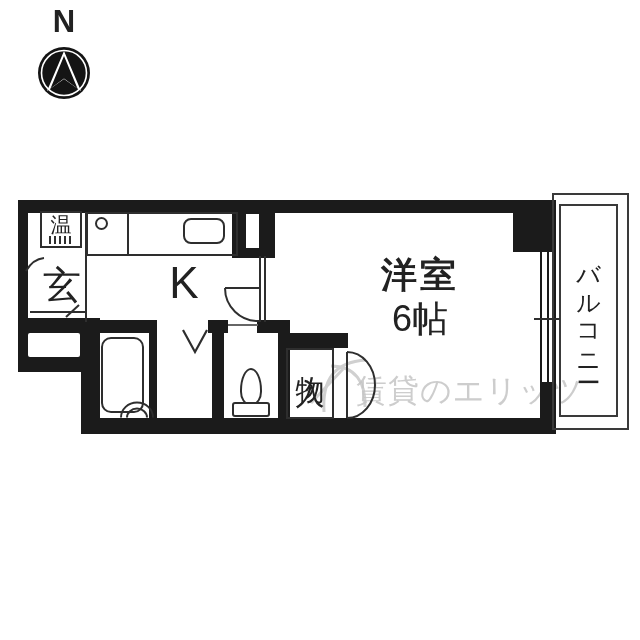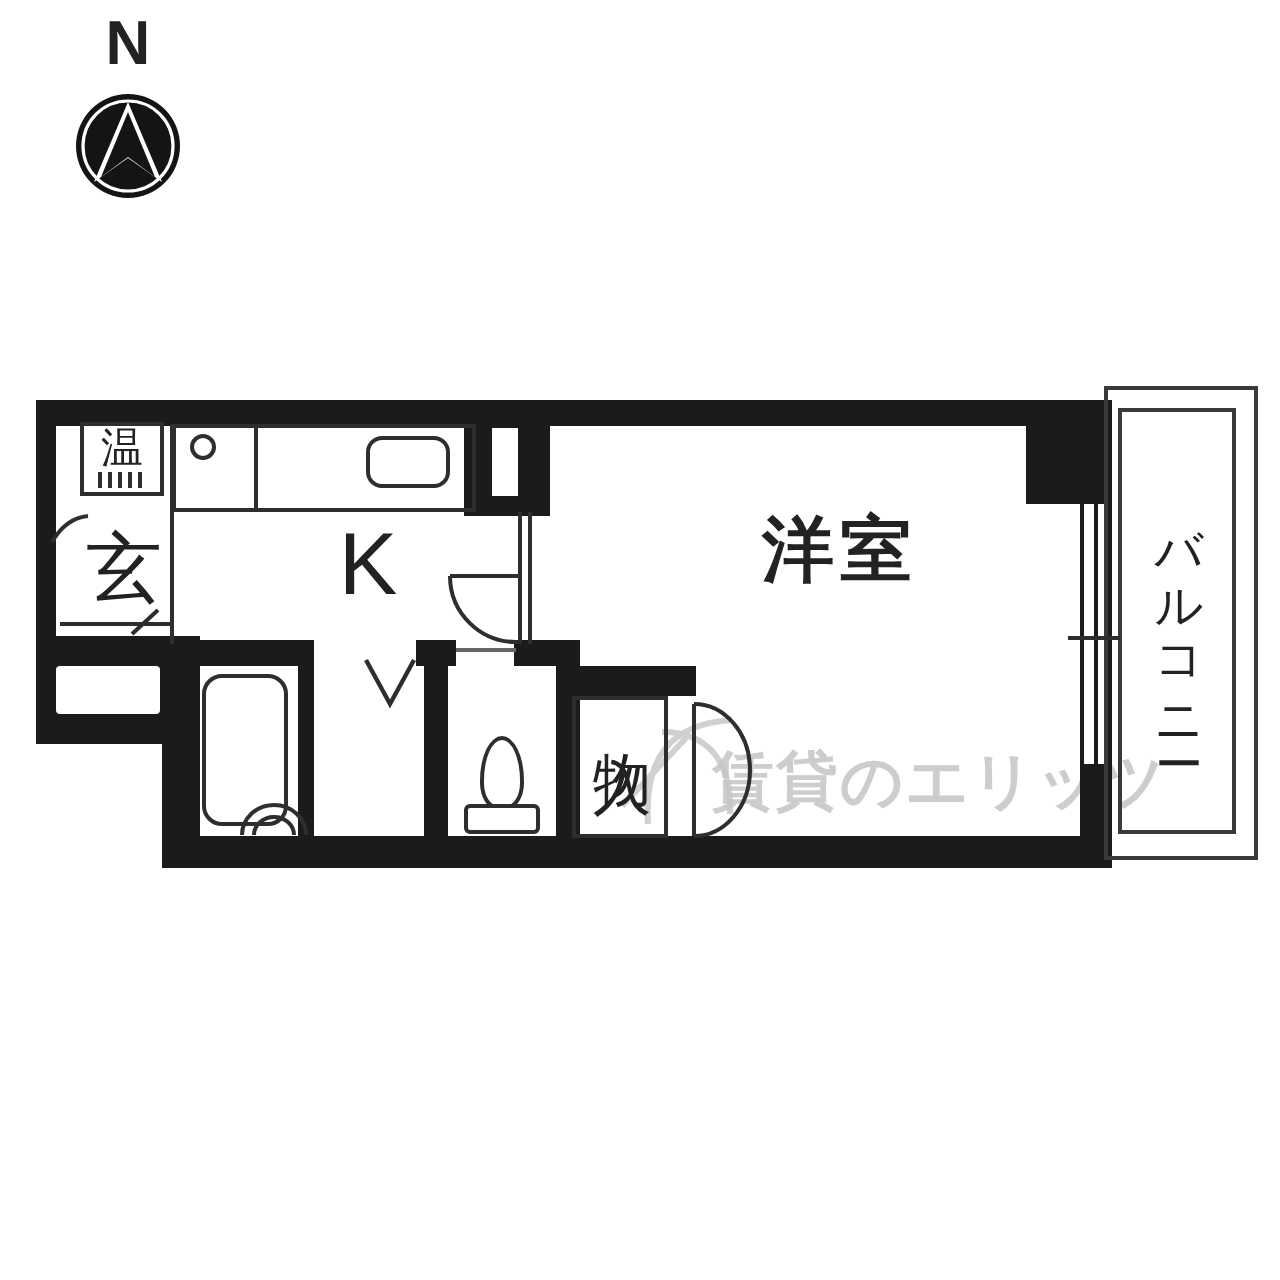--- a/index.html
+++ b/index.html
@@ -14,21 +14,21 @@
     font-family:"Liberation Sans","DejaVu Sans",sans-serif;color:var(--text);
   }
   .abs{position:absolute;}
   .w{position:absolute;background:var(--wall);}
   .white{position:absolute;background:#ffffff;}
   .lbox{position:absolute;border:2px solid var(--line);background:transparent;box-sizing:border-box;}
   .lab{position:absolute;color:var(--text);text-align:center;line-height:1.05;}
   .vtext{writing-mode:vertical-rl;text-orientation:upright;}
   svg{position:absolute;left:0;top:0;}
   .wm-text{
-    position:absolute;color:var(--wm);font-weight:bold;white-space:nowrap;
+    position:absolute;color:var(--wm);font-weight:normal;white-space:nowrap;
     opacity:.85;letter-spacing:1px;
   }
 </style>
 </head>
 <body>
 
 <div id="canvas">
 
   <div class="lab" style="left:44px;top:6px;width:40px;font-size:31px;font-weight:bold;">N</div>
   <svg width="56" height="56" style="left:36px;top:45px;">
@@ -108,14 +108,15 @@
     <path d="M121,417.5 A16,15 0 0 1 153,417.5" fill="none" stroke="var(--line)" stroke-width="2"></path>
     <path d="M127,417.5 A10,9 0 0 1 147,417.5" fill="none" stroke="var(--line)" stroke-width="2"></path>
     <path d="M183,330 L195,352 L207,330" fill="none" stroke="var(--line)" stroke-width="2.2"></path>
     <path d="M66,317 L79,305" fill="none" stroke="var(--line)" stroke-width="2"></path>
     <path d="M534,319 L560,319" fill="none" stroke="var(--line)" stroke-width="2"></path>
   </svg>
 
   <div class="lab" style="left:40px;top:266px;width:44px;font-size:38px;font-weight:500;">玄</div>
   <div class="lab" style="left:162px;top:260px;width:44px;font-size:44px;">K</div>
   <div class="lab" style="left:360px;top:256px;width:120px;font-size:36px;font-weight:700;letter-spacing:3px;">洋室</div>
+  <div class="lab" style="left:360px;top:300px;width:120px;font-size:36px;font-weight:500;">6帖</div>
 
 </div>
 
 </body></html>

